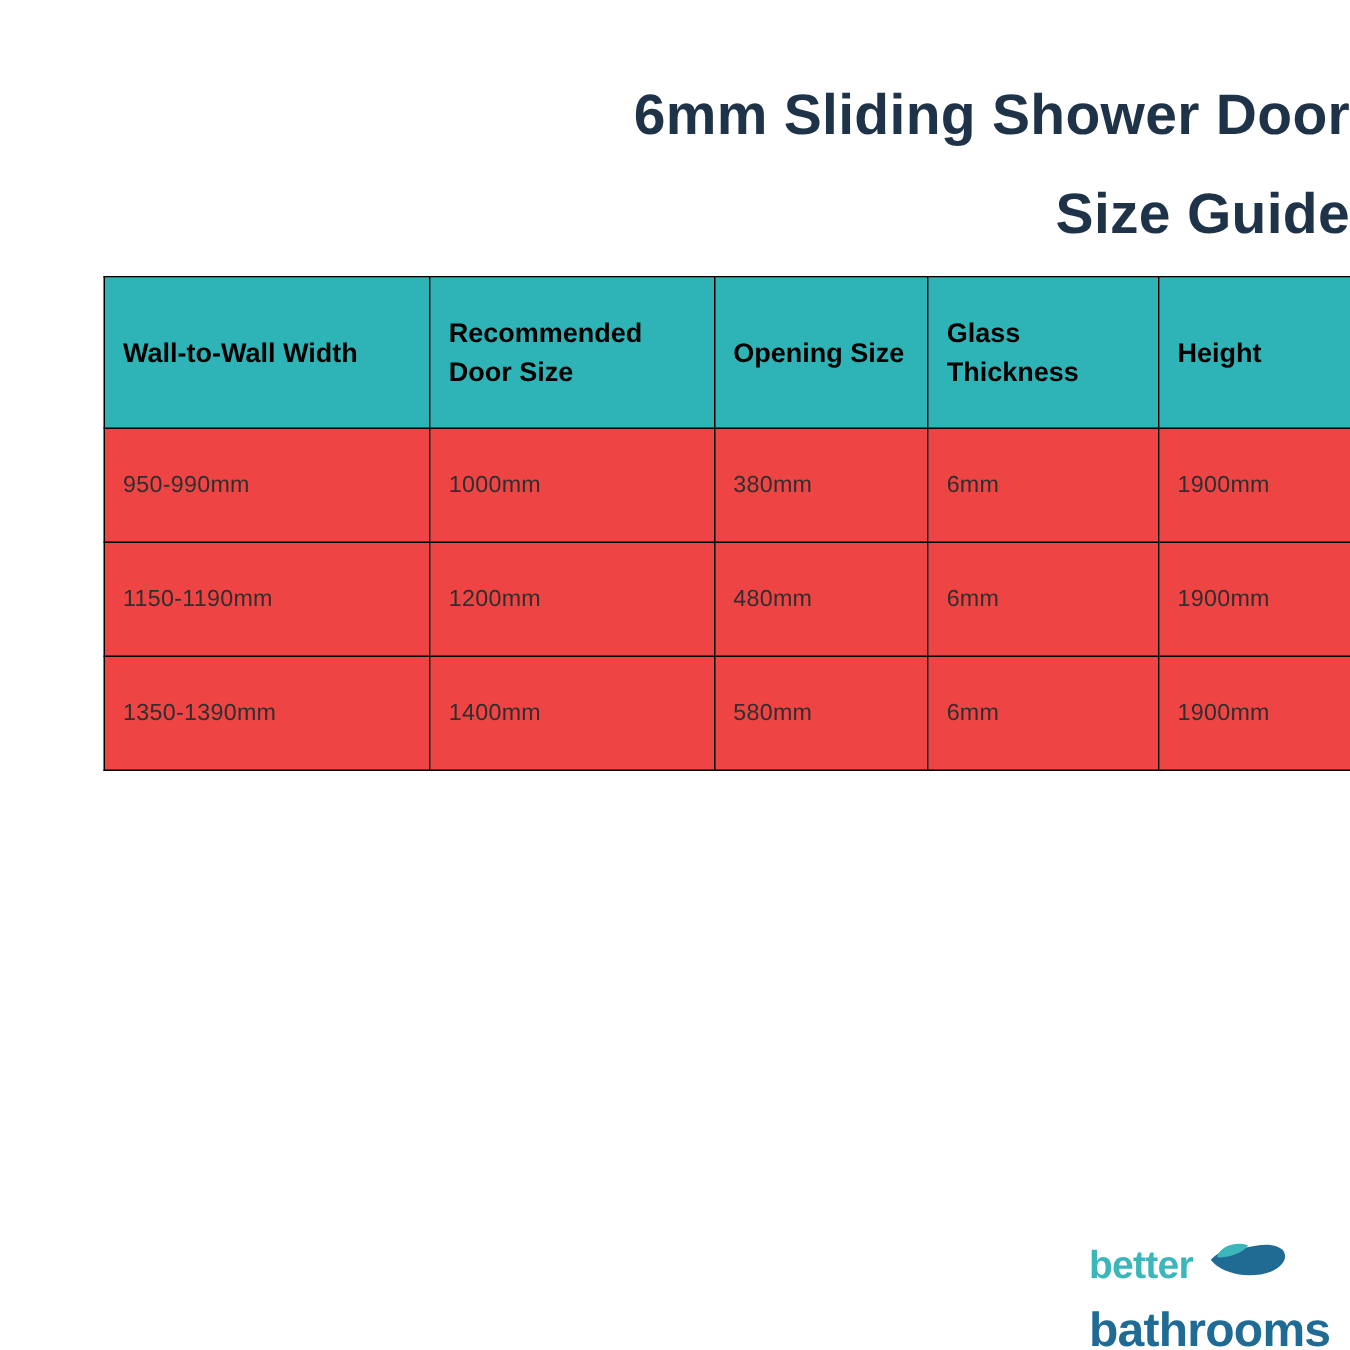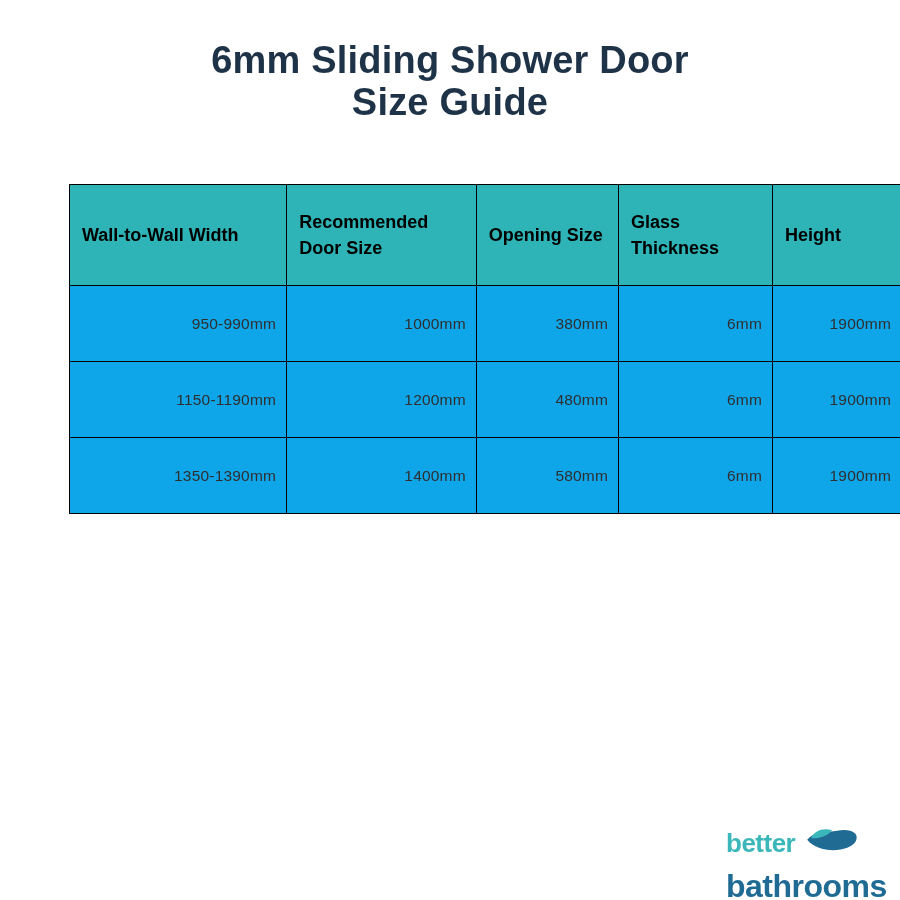--- a/index.html
+++ b/index.html
@@ -9,29 +9,29 @@
     --logo-blue:#1f6b94;
     --border-color:#000000;
     --cell-text:#2f2f2f;
     --header-text:#000000;
   }
   *{margin:0;padding:0;box-sizing:border-box;}
   html,body{width:900px;height:900px;background:#ffffff;overflow:hidden;
     font-family:"Liberation Sans","DejaVu Sans",sans-serif;}
   .canvas{position:relative;width:900px;height:900px;background:#ffffff;}
 
-  .title-block{position:absolute;top:40px;left:0;width:900px;text-align:center;}
+  .title-block{position:absolute;top:57px;left:0;width:900px;text-align:right;}
   .title-line1{font-size:38px;font-weight:700;color:var(--title-color);line-height:1.1;letter-spacing:0.2px;}
-  .title-line2{font-size:38px;font-weight:700;color:var(--title-color);line-height:1.1;letter-spacing:0.2px;}
+  .title-line2{font-size:38px;font-weight:700;color:var(--title-color);line-height:1.1;margin-top:24px;letter-spacing:0.2px;}
 
   .table-wrap{position:absolute;left:33px;top:184px;width:833px;margin-left:36px;}
   table{width:100%;border-collapse:collapse;table-layout:fixed;}
   th,td{border:1.5px solid var(--border-color);text-align:left;vertical-align:middle;padding:8px 10px 8px 12px;}
   thead th{background:var(--header-bg);color:var(--header-text);font-size:18px;font-weight:700;height:101px;line-height:1.45;}
-  tbody td{background:#0ea5e9;color:var(--cell-text);font-size:15.5px;font-weight:400;height:76px;letter-spacing:0.2px;text-align:right;}
+  tbody td{background:#ef4444;color:var(--cell-text);font-size:15.5px;font-weight:400;height:76px;letter-spacing:0.2px;}
 
   .logo{position:absolute;top:817px;right:14px;width:160px;text-align:left;line-height:1;}
   .logo-row1{display:flex;align-items:flex-end;gap:5px;}
   .logo-better{font-size:26px;font-weight:700;color:var(--logo-teal);letter-spacing:-0.5px;margin-top:13px;}
   .logo-wave{width:64px;height:32px;display:block;margin-bottom:1px;}
   .logo-bathrooms{font-size:32px;font-weight:700;color:var(--logo-blue);letter-spacing:-0.5px;margin-top:14px;}
 </style>
 </head>
 <body>
 

